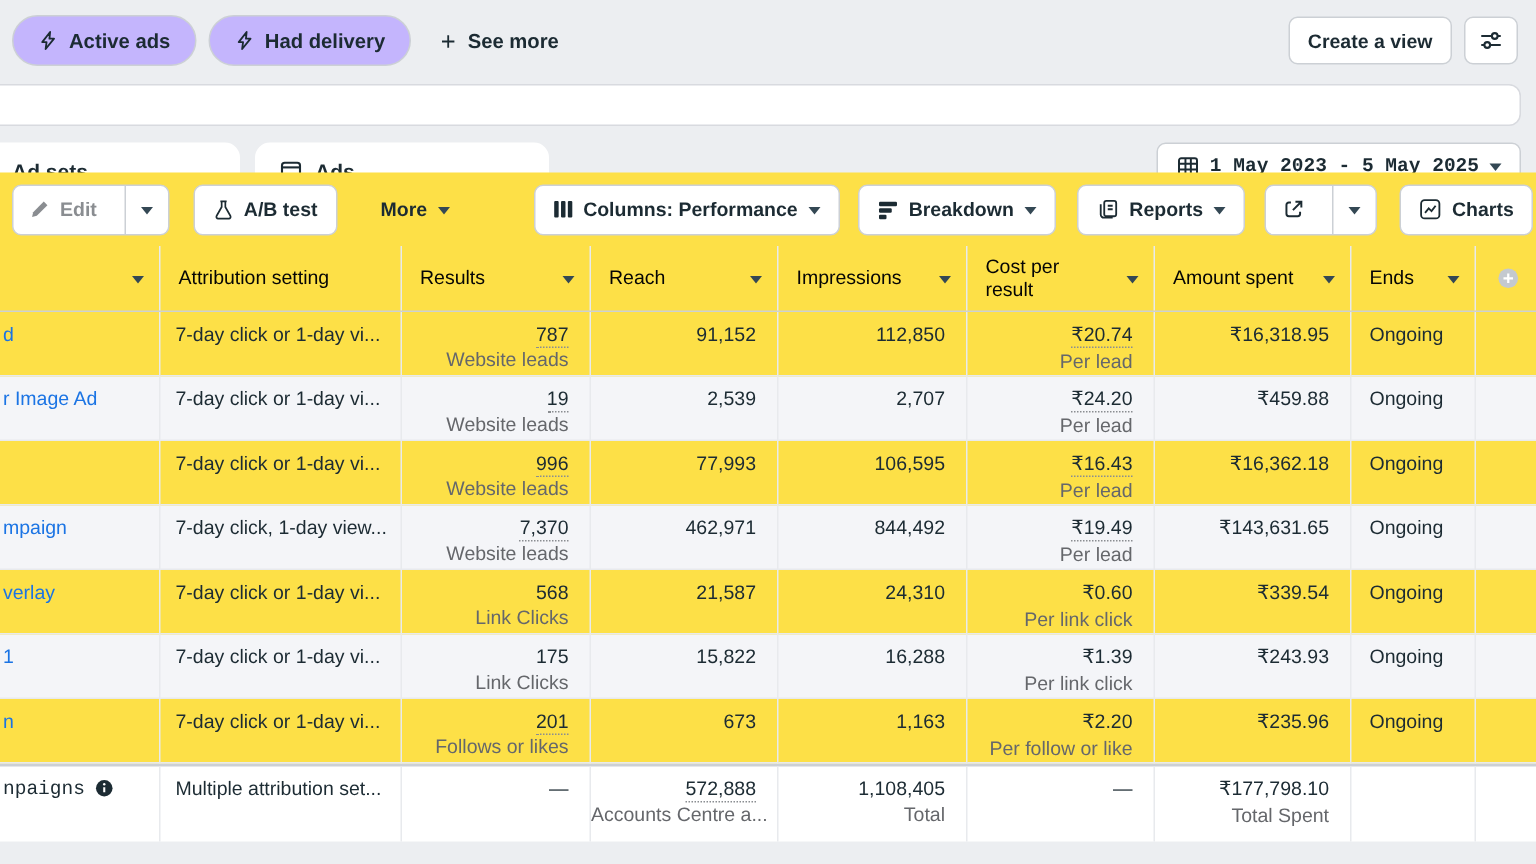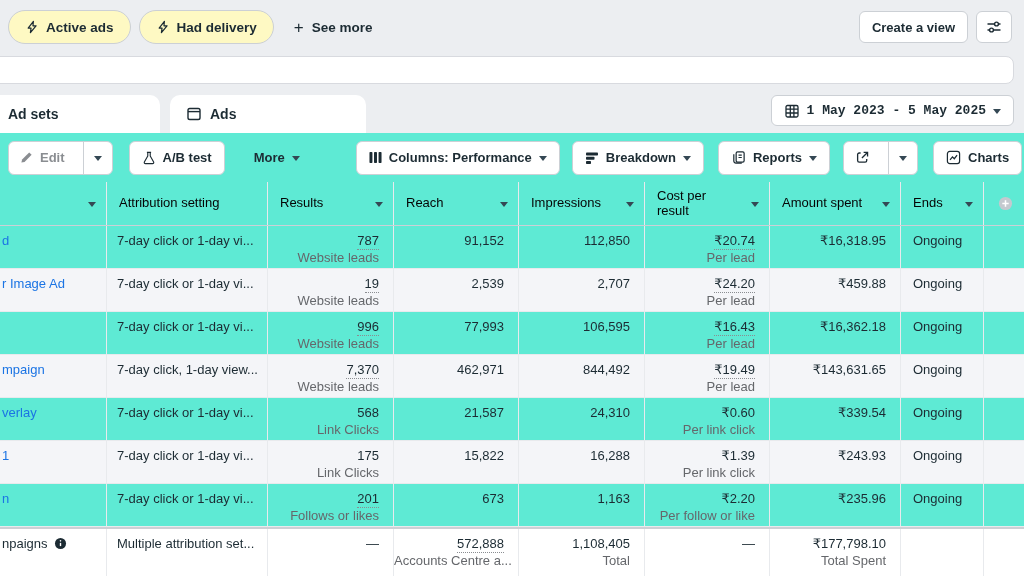--- a/index.html
+++ b/index.html
@@ -1,40 +1,40 @@
 <!DOCTYPE html>
 <html><head>
 <meta charset="utf-8">
 <style>
   * { margin:0; padding:0; box-sizing:border-box; }
   html,body { width:1024px; height:576px; overflow:hidden; }
   body { font-family:"Liberation Sans","DejaVu Sans",sans-serif; background:#eceef1; color:#1c2b33; font-size:13px; position:relative; }
 
   
   .topbar { position:absolute; top:0; left:0; width:1024px; height:54px; background:#eceef1; display:flex; align-items:center; padding:0 12px 0 8px; }
-  .pill { display:flex; align-items:center; gap:7px; background:#fef9c3; border:1px solid #ccd0d5; border-radius:18px; height:34px; padding:0 16px; font-weight:700; font-size:13.5px; color:#1c2b33; cursor:pointer; }
+  .pill { display:flex; align-items:center; gap:7px; background:#c4b5fd; border:1px solid #ccd0d5; border-radius:18px; height:34px; padding:0 16px; font-weight:700; font-size:13.5px; color:#1c2b33; cursor:pointer; }
   .pill + .pill { margin-left:8px; }
   .see-more { display:flex; align-items:center; gap:8px; margin-left:20px; font-weight:700; font-size:13.5px; cursor:pointer; }
   .plus-glyph { font-size:17px; font-weight:400; line-height:1; }
   .topbar-right { margin-left:auto; display:flex; align-items:center; gap:8px; }
   .btn { display:flex; align-items:center; gap:7px; background:#fff; border:1px solid #ccd0d5; border-radius:6px; height:32px; padding:0 12px; font-weight:700; font-size:13px; color:#1c2b33; cursor:pointer;text-align:center; }
   .icon-btn { width:36px; justify-content:center; padding:0; }
 
   
   .filterbar { position:absolute; top:56px; left:-12px; width:1026px; height:28px; background:#fff; border:1px solid #d8dadf; border-radius:8px; }
 
   
   .tabsrow { position:absolute; top:95px; left:0; width:1024px; height:38px; }
   .tab { position:absolute; top:0; height:38px; background:#fff; border-radius:10px 10px 0 0; display:flex; align-items:center; gap:8px; font-weight:700; font-size:14px; padding:0 16px; cursor:pointer; }
   .tab-adsets { left:-56px; width:216px; padding-left:64px; }
   .tab-ads { left:170px; width:196px; }
   .datebtn { position:absolute; top:0; right:10px; height:31px;font-family:Liberation Mono, monospace; }
 
   
-  .main { position:absolute; top:133px; left:0; width:1024px; height:443px; background:#5eead4; }
+  .main { position:absolute; top:115px; left:0; width:1024px; height:443px; background:#fde047; }
   .toolbar { height:49px; display:flex; align-items:center; padding-left:8px; }
   .tb { height:34px; }
   .split { padding:0; }
   .split .seg { display:flex; align-items:center; gap:7px; padding:0 11px; height:100%; }
   .split .seg + .seg { border-left:1px solid #ccd0d5; padding:0 10px; }
   .disabledtxt { color:#8a8d91; }
   .more-btn { border:none; background:transparent; font-weight:700; }
   .caret { width:0; height:0; border-left:4px solid transparent; border-right:4px solid transparent; border-top:5px solid #344854; margin-top:1px; }
   .mlA { margin-left:16px; } .mlB { margin-left:17px; } .mlC { margin-left:44px; }
   .mlD { margin-left:12px; } .mlE { margin-left:14px; } .mlF { margin-left:13px; } .mlG { margin-left:15px; }
@@ -51,21 +51,21 @@
   .td.addcell { border-right:none; }
   .td.namecell { padding-left:2px; }
   .link { color:#1b74e4; cursor:pointer; white-space:nowrap; }
   .td.attrcell { padding-left:10px; white-space:nowrap; color:#1c2b33; }
   .td.numcell { text-align:right; padding-right:14px; }
   .td.endscell { padding-left:12px; }
   .sub { display:block; font-size:13px; color:#65676b; margin-top:2px; white-space:nowrap; }
   .dot { border-bottom:1.5px dotted #8a8d91; padding-bottom:1px; }
   .tfoot { border-top:2px solid #ccd0d5; height:52px; background:#fff; }
   .tfoot .td { border-bottom:none; }
-  .footname { display:flex; align-items:center; gap:6px; padding-left:2px; white-space:nowrap; }
+  .footname { display:flex; align-items:center; gap:6px; padding-left:2px; white-space:nowrap;font-family:Liberation Mono, monospace; }
   svg { display:block; }
 </style>
 </head>
 <body>
 
 <div class="topbar">
   <div class="pill">
     <span>
       <svg width="14" height="14" viewBox="0 0 16 16" fill="none" stroke="#1c2b33" stroke-width="1.4" stroke-linejoin="round">
           <path d="M9.6 1.5 3.6 9.2h3.3L6.2 14.5l6.4-7.9H9.1z"></path>

